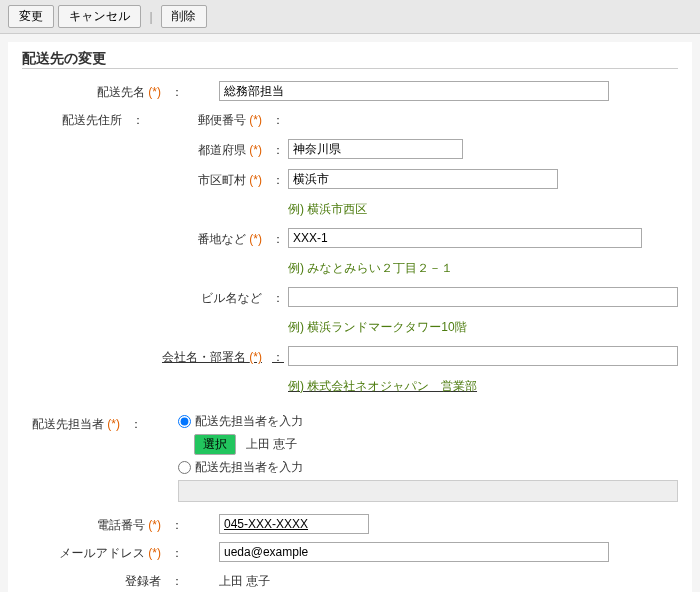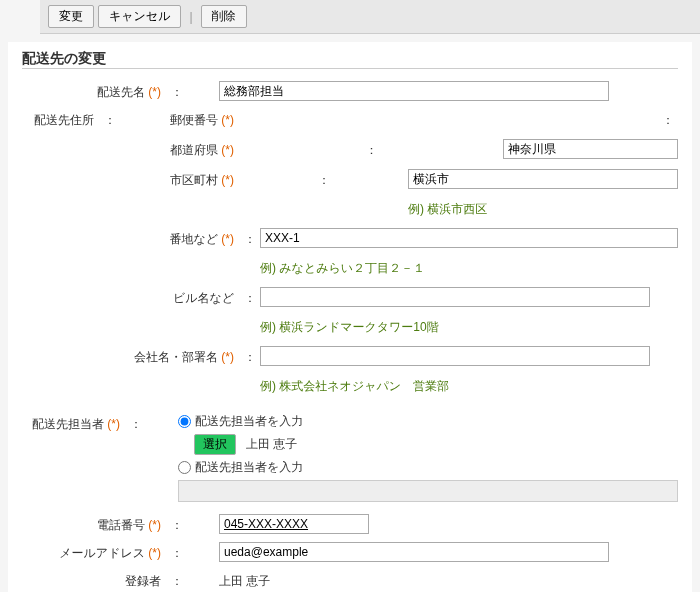--- a/index.html
+++ b/index.html
@@ -1,33 +1,33 @@
 <!DOCTYPE html>
 <html><head>
 <meta charset="utf-8">
 <style>
 * { box-sizing: border-box; margin: 0; padding: 0; }
 body { font-family: "MS PGothic", "Meiryo", sans-serif; font-size: 12px; background: #f5f5f5; color: #333; width: 700px; }
-.toolbar { background: #e8e8e8; border-bottom: 1px solid #ccc; padding: 5px 8px; display: flex; align-items: center; gap: 4px; margin-left: 40px; }
+.toolbar { background: #e8e8e8; border-bottom: 1px solid #ccc; padding: 5px 8px; display: flex; align-items: center; gap: 4px; }
 .toolbar button { font-size: 12px; padding: 2px 10px; background: #f5f5f5; border: 1px solid #aaa; border-radius: 2px; cursor: pointer; }
 .sep { color: #999; margin: 0 4px; }
 .form-wrap { background: #fff; margin: 8px; padding: 8px 14px 4px 14px; }
 .form-title { font-size: 14px; font-weight: bold; border-bottom: 1px solid #ccc; margin-bottom: 12px; }
 .row { display: flex; margin-bottom: 8px; align-items: flex-start; }
 .label-main { width: 145px; text-align: right; padding-right: 6px; padding-top: 3px; }
 .label-sub { width: 95px; text-align: right; padding-right: 6px; padding-top: 3px; }
 .req { color: #e06000; }
 .colon { margin: 0 4px; padding-top: 3px; }
 .field { flex: 1; padding-left: 32px; }
 .field input[type=text] { border: 1px solid #aaa; padding: 2px 4px; font-size: 12px; height: 20px; }
 .w-lg { width: 390px; }
 .w-md { width: 175px; }
 .w-sm { width: 150px; text-decoration: underline; }
 .hint { color: #4d7c0f; font-size: 12px; margin-top: 12px; }
-.addr-row { display: flex; margin-bottom: 10px; align-items: flex-start; justify-content: space-between; }
+.addr-row { display: flex; margin-bottom: 10px; align-items: flex-start; }
 .addr-row .label-sub { width: 88px; }
 .radio-row { display: flex; align-items: center; gap: 4px; margin-bottom: 4px; }
 .sel-btn { font-size: 12px; padding: 1px 8px; background: #22c55e; border: 1px solid #aaa; border-radius: 2px; cursor: pointer; margin-right: 6px; }
 .ro-box { background: #eee; border: 1px solid #ccc; height: 22px; margin-top: 4px; width: 500px; }
 .static-val { padding-top: 3px; }
 </style>
 </head>
 <body>
 
 <div class="toolbar">
@@ -85,37 +85,37 @@
         </div>
       </div>
 
       <div class="addr-row">
         <div class="label-sub">
           <span>番地など</span>
           <span class="req">(*)</span>
         </div>
         <div class="colon">：</div>
         <div style="flex:1">
-          <input type="text" style="width: 418px;" value="XXX-1">
+          <input type="text" style="width: 354px;" value="XXX-1">
           <div class="hint">例) みなとみらい２丁目２－１</div>
         </div>
       </div>
 
       <div class="addr-row">
         <div class="label-sub">
           <span>ビル名など</span>
         </div>
         <div class="colon">：</div>
         <div style="flex:1">
           <input type="text" style="width: 390px;" value="">
           <div class="hint">例) 横浜ランドマークタワー10階</div>
         </div>
       </div>
 
-      <div class="addr-row" style="margin-left:-40px;">
+      <div class="addr-row" style="margin-left:-40px;text-decoration:underline;">
         <div class="label-sub" style="width:128px">
           <span>会社名・部署名</span>
           <span class="req">(*)</span>
         </div>
         <div class="colon">：</div>
         <div style="flex:1">
           <input type="text" style="width: 390px;" value="">
           <div class="hint">例) 株式会社ネオジャパン　営業部</div>
         </div>
       </div>

